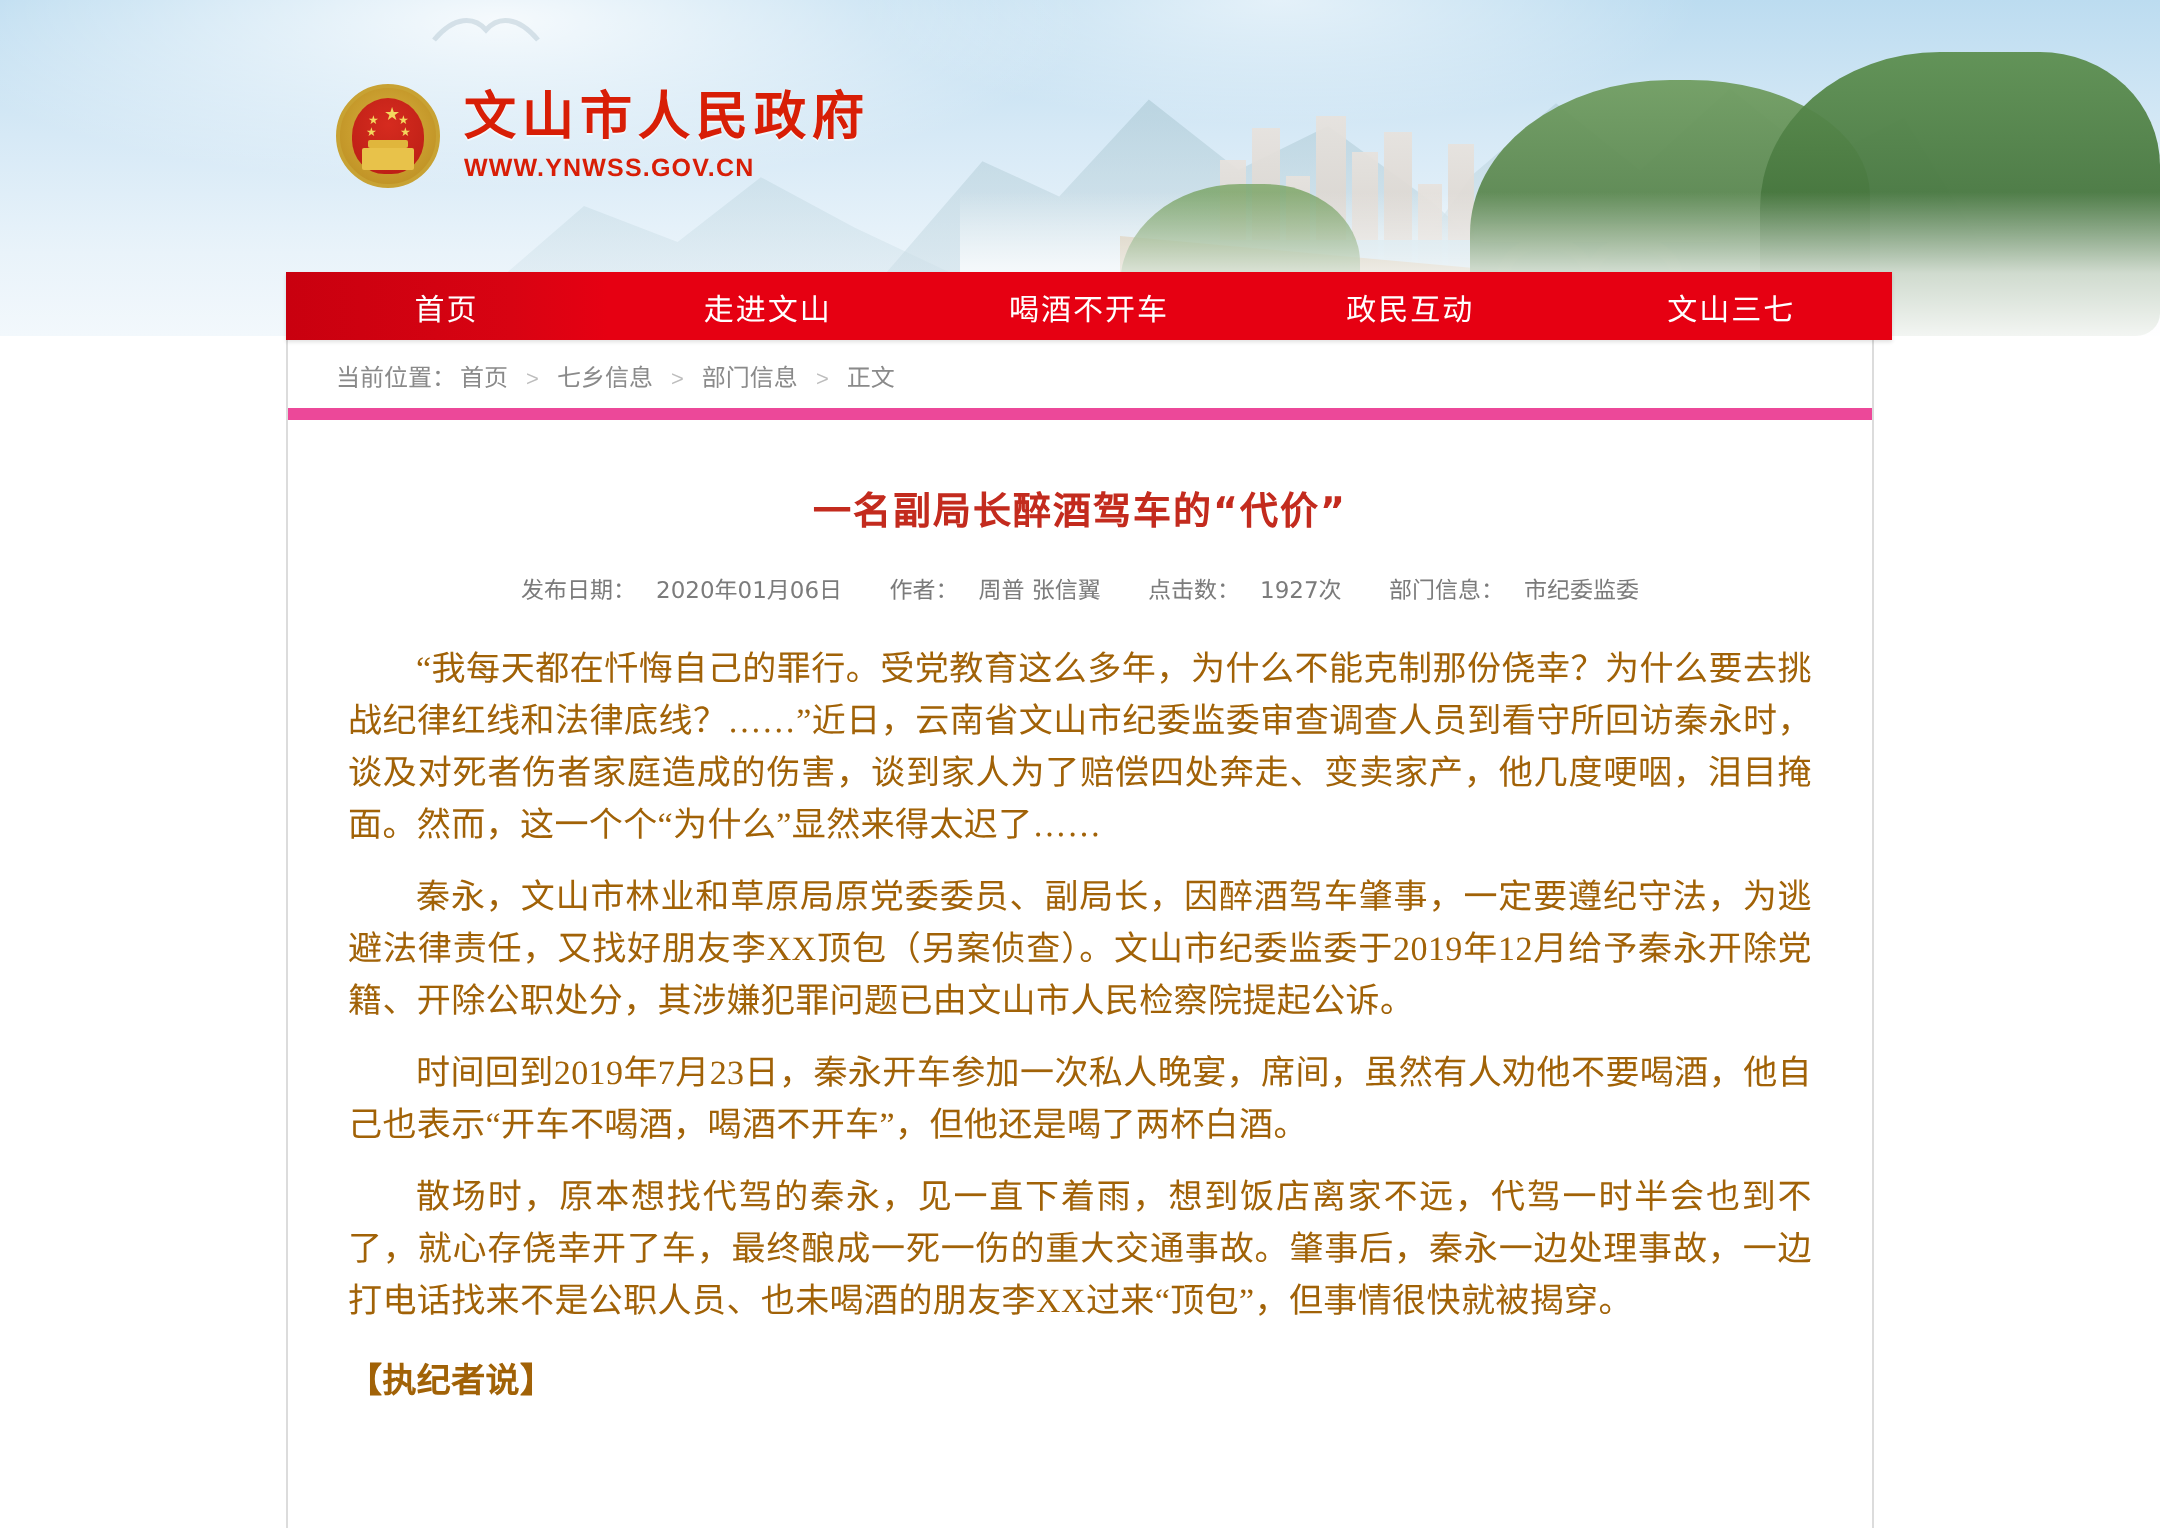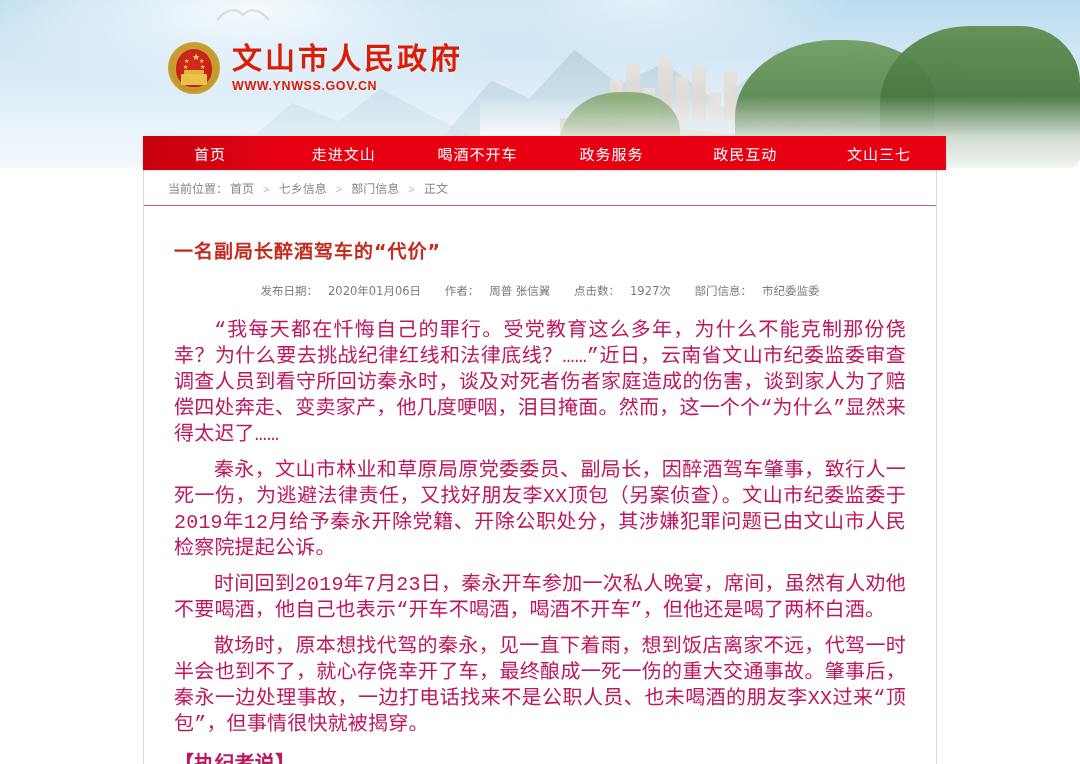--- a/index.html
+++ b/index.html
@@ -162,21 +162,21 @@
   }
   .emblem-gate:before {
     content:''; position:absolute; left:3px; top:-4px; width:20px; height:4px;
     background:#e0b63c; border-radius:1px;
   }
   .emblem-star {
     position:absolute; color:#f3d75e; font-size:9px; line-height:9px;
   }
   .logo-text { line-height: 1; }
   .site-title {
-    font-size: 30px;
+    font-size: 26px;
     font-weight: bold;
     color: #d81e06;
     letter-spacing: 3px;
     font-family: "DejaVu Sans", "Liberation Sans", sans-serif;
     text-shadow: 0 1px 0 rgba(255,255,255,.6);
   }
   .site-url {
     margin-top: 6px;
     font-size: 12.5px;
     font-weight: bold;
@@ -218,56 +218,57 @@
     height: 594px;
     background: #ffffff;
     border-left: 1px solid #dcdcdc;
     border-right: 1px solid #dcdcdc;
     box-sizing: border-box;
   }
   .crumb {
     padding: 9px 0 8px 24px;
     font-size: 12px;
     color: #8a8a8a;
-    border-bottom: 1px solid #ec4899;
-    font-family: Liberation Mono, monospace;
+    border-bottom: 6px solid #ec4899;
+    font-family: Liberation Sans, sans-serif;
     white-space: nowrap;
   }
   .crumb .c-label { color:#8a8a8a; }
   .crumb a { color:#8a8a8a; text-decoration:none; margin: 0 2px; }
   .crumb .sep { color:#bdbdbd; margin: 0 7px; font-size:11px; }
 
   .article { padding: 0 30px; }
   .art-title {
+    text-align: center;
     color: #c32b1e;
     font-size: 19px;
     font-weight: bold;
     letter-spacing: 1px;
     margin: 30px 0 0 0;
     font-family: "DejaVu Sans", "Liberation Sans", sans-serif;
   }
   .art-meta {
     text-align: center;
     margin-top: 19px;
     font-size: 11.5px;
     color: #7b7b7b;
     font-family: "DejaVu Sans", "Liberation Sans", sans-serif;
     white-space: nowrap;
   }
   .art-meta span { margin: 13px 5px; }
 
   .art-body { margin-top: 20px; }
   .art-body p {
     margin: 0 0 10px 0;
-    font-size: 20px;
+    font-size: 17px;
     line-height: 26px;
-    color: #be185d;
+    color: #a16207;
     text-align: justify;
     text-indent: 2em;
-    font-family: Liberation Mono, monospace;
+    font-family: Liberation Serif, serif;
     letter-spacing: .2px;
   }
   .art-body p.heading {
     text-indent: 0;
     font-weight: bold;
     margin-top: 14px;
     margin-bottom: 8px;
   }
 </style>
 </head>
@@ -324,41 +325,40 @@
         <div class="site-title">文山市人民政府</div>
         <div class="site-url">WWW.YNWSS.GOV.CN</div>
       </div>
     </div>
   </div>
 
   <div class="nav" id="nav">
       <div class="nav-item active">首页</div>
       <div class="nav-item">走进文山</div>
       <div class="nav-item">喝酒不开车</div>
-      <div class="nav-item">政务服务</div>
       <div class="nav-item">政民互动</div>
       <div class="nav-item">文山三七</div>
     </div>
 
   <div class="content">
 
     <div class="crumb" id="crumb"><span class="c-label">当前位置：</span><a href="#">首页</a><span class="sep">&gt;</span><a href="#">七乡信息</a><span class="sep">&gt;</span><a href="#">部门信息</a><span class="sep">&gt;</span><a href="#">正文</a></div>
 
     <div class="article">
       <h1 class="art-title">一名副局长醉酒驾车的“代价”</h1>
 
       <div class="art-meta">
         <span><span>发布日期：</span><span>2020年01月06日</span></span>
         <span><span>作者：</span><span>周普 张信翼</span></span>
         <span><span>点击数：</span><span>1927次</span></span>
         <span><span>部门信息：</span><span>市纪委监委</span></span>
       </div>
 
       <div class="art-body" id="body">
           <p>“我每天都在忏悔自己的罪行。受党教育这么多年，为什么不能克制那份侥幸？为什么要去挑战纪律红线和法律底线？……”近日，云南省文山市纪委监委审查调查人员到看守所回访秦永时，谈及对死者伤者家庭造成的伤害，谈到家人为了赔偿四处奔走、变卖家产，他几度哽咽，泪目掩面。然而，这一个个“为什么”显然来得太迟了……</p>
-          <p>秦永，文山市林业和草原局原党委委员、副局长，因醉酒驾车肇事，致行人一死一伤，为逃避法律责任，又找好朋友李XX顶包（另案侦查）。文山市纪委监委于2019年12月给予秦永开除党籍、开除公职处分，其涉嫌犯罪问题已由文山市人民检察院提起公诉。</p>
+          <p>秦永，文山市林业和草原局原党委委员、副局长，因醉酒驾车肇事，一定要遵纪守法，为逃避法律责任，又找好朋友李XX顶包（另案侦查）。文山市纪委监委于2019年12月给予秦永开除党籍、开除公职处分，其涉嫌犯罪问题已由文山市人民检察院提起公诉。</p>
           <p>时间回到2019年7月23日，秦永开车参加一次私人晚宴，席间，虽然有人劝他不要喝酒，他自己也表示“开车不喝酒，喝酒不开车”，但他还是喝了两杯白酒。</p>
           <p>散场时，原本想找代驾的秦永，见一直下着雨，想到饭店离家不远，代驾一时半会也到不了，就心存侥幸开了车，最终酿成一死一伤的重大交通事故。肇事后，秦永一边处理事故，一边打电话找来不是公职人员、也未喝酒的朋友李XX过来“顶包”，但事情很快就被揭穿。</p>
           <p class="heading">【执纪者说】</p>
         </div>
     </div>
   </div>
 </div>
 
 </body></html>

